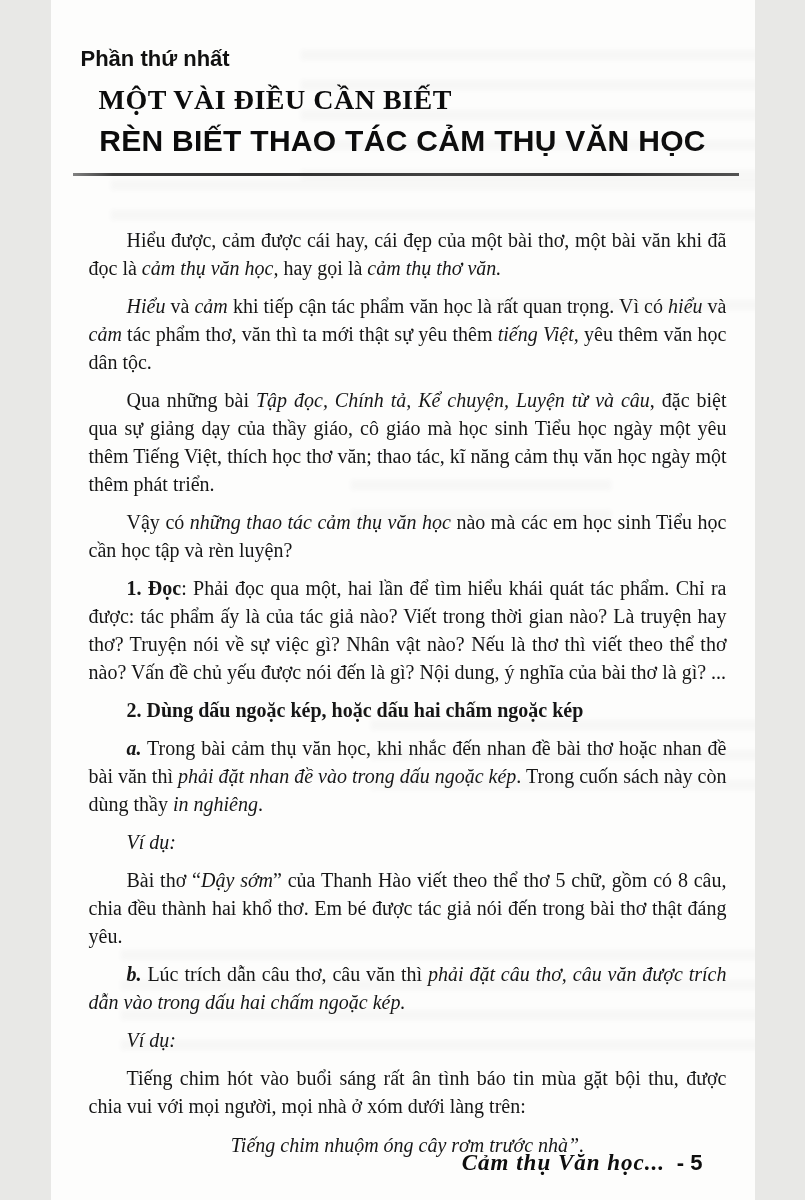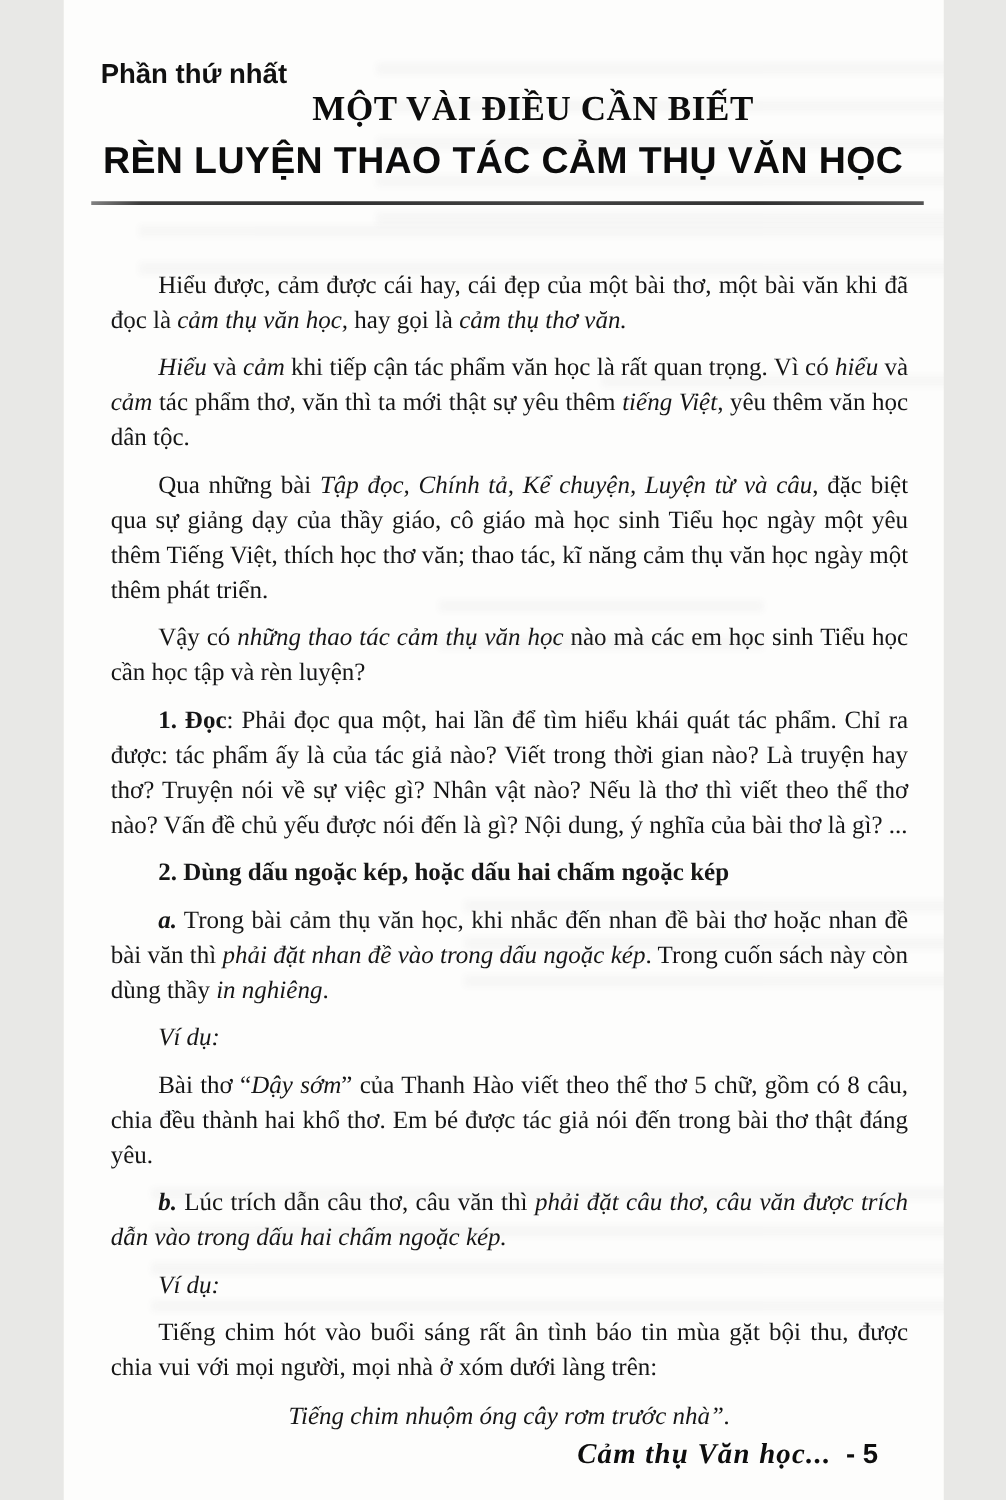--- a/index.html
+++ b/index.html
@@ -13,21 +13,21 @@
     font-family:"Liberation Serif","DejaVu Serif",serif;
   }
   
   .header { padding-top:46px; }
   .section-label {
     margin-left:30px;
     font-family:"Liberation Sans","DejaVu Sans",sans-serif;
     font-weight:bold; font-size:22px; color:#111;
   }
   .title1 {
-    margin-top:0; text-align:center;
+    margin-top:12px; text-align:left;
     font-family:"Liberation Serif","DejaVu Serif",serif;
     font-weight:bold; font-size:28px; letter-spacing:0.5px; color:#0c0c0c;padding-left:48px;
   }
   .title2 {
     margin-top:8px; text-align:center;
     font-family:"Liberation Sans","DejaVu Sans",sans-serif;
     font-weight:bold; font-size:30px; letter-spacing:0.3px; color:#0c0c0c;
   }
   .rule {
     margin:15px 16px 0 22px; height:3px; border:0;
@@ -79,21 +79,21 @@
   <div class="ghost" style="left:250px; top:50px;  width:520px; height:130px;"></div>
   <div class="ghost" style="left:60px;  top:180px; width:710px; height:40px;"></div>
   <div class="ghost" style="left:430px; top:300px; width:330px; height:30px;"></div>
   <div class="ghost" style="left:300px; top:480px; width:260px; height:60px;"></div>
   <div class="ghost" style="left:320px; top:720px; width:440px; height:90px;"></div>
   <div class="ghost" style="left:70px;  top:950px; width:700px; height:120px;"></div>
 
   <div class="header">
     <div class="section-label">Phần thứ nhất</div>
     <div class="title1">MỘT VÀI ĐIỀU CẦN BIẾT</div>
-    <div class="title2">RÈN LUYỆN THAO TÁC CẢM THỤ VĂN HỌC</div>
+    <div class="title2">RÈN BIẾT THAO TÁC CẢM THỤ VĂN HỌC</div>
     <div class="rule"></div>
   </div>
 
   <div class="body-text">
 
     <p class="para"><span class="n">Hiểu được, cảm được cái hay, cái đẹp của một bài thơ, một bài văn khi đã đọc là </span><span class="i">cảm thụ văn học,</span><span class="n"> hay gọi là </span><span class="i">cảm thụ thơ văn.</span></p>
 
     <p class="para"><span class="i">Hiểu</span><span class="n"> và </span><span class="i">cảm</span><span class="n"> khi tiếp cận tác phẩm văn học là rất quan trọng. Vì có </span><span class="i">hiểu</span><span class="n"> và </span><span class="i">cảm</span><span class="n"> tác phẩm thơ, văn thì ta mới thật sự yêu thêm </span><span class="i">tiếng Việt,</span><span class="n"> yêu thêm văn học dân tộc.</span></p>
 
     <p class="para"><span class="n">Qua những bài </span><span class="i">Tập đọc, Chính tả, Kể chuyện, Luyện từ và câu</span><span class="n">, đặc biệt qua sự giảng dạy của thầy giáo, cô giáo mà học sinh Tiểu học ngày một yêu thêm Tiếng Việt, thích học thơ văn; thao tác, kĩ năng cảm thụ văn học ngày một thêm phát triển.</span></p>

